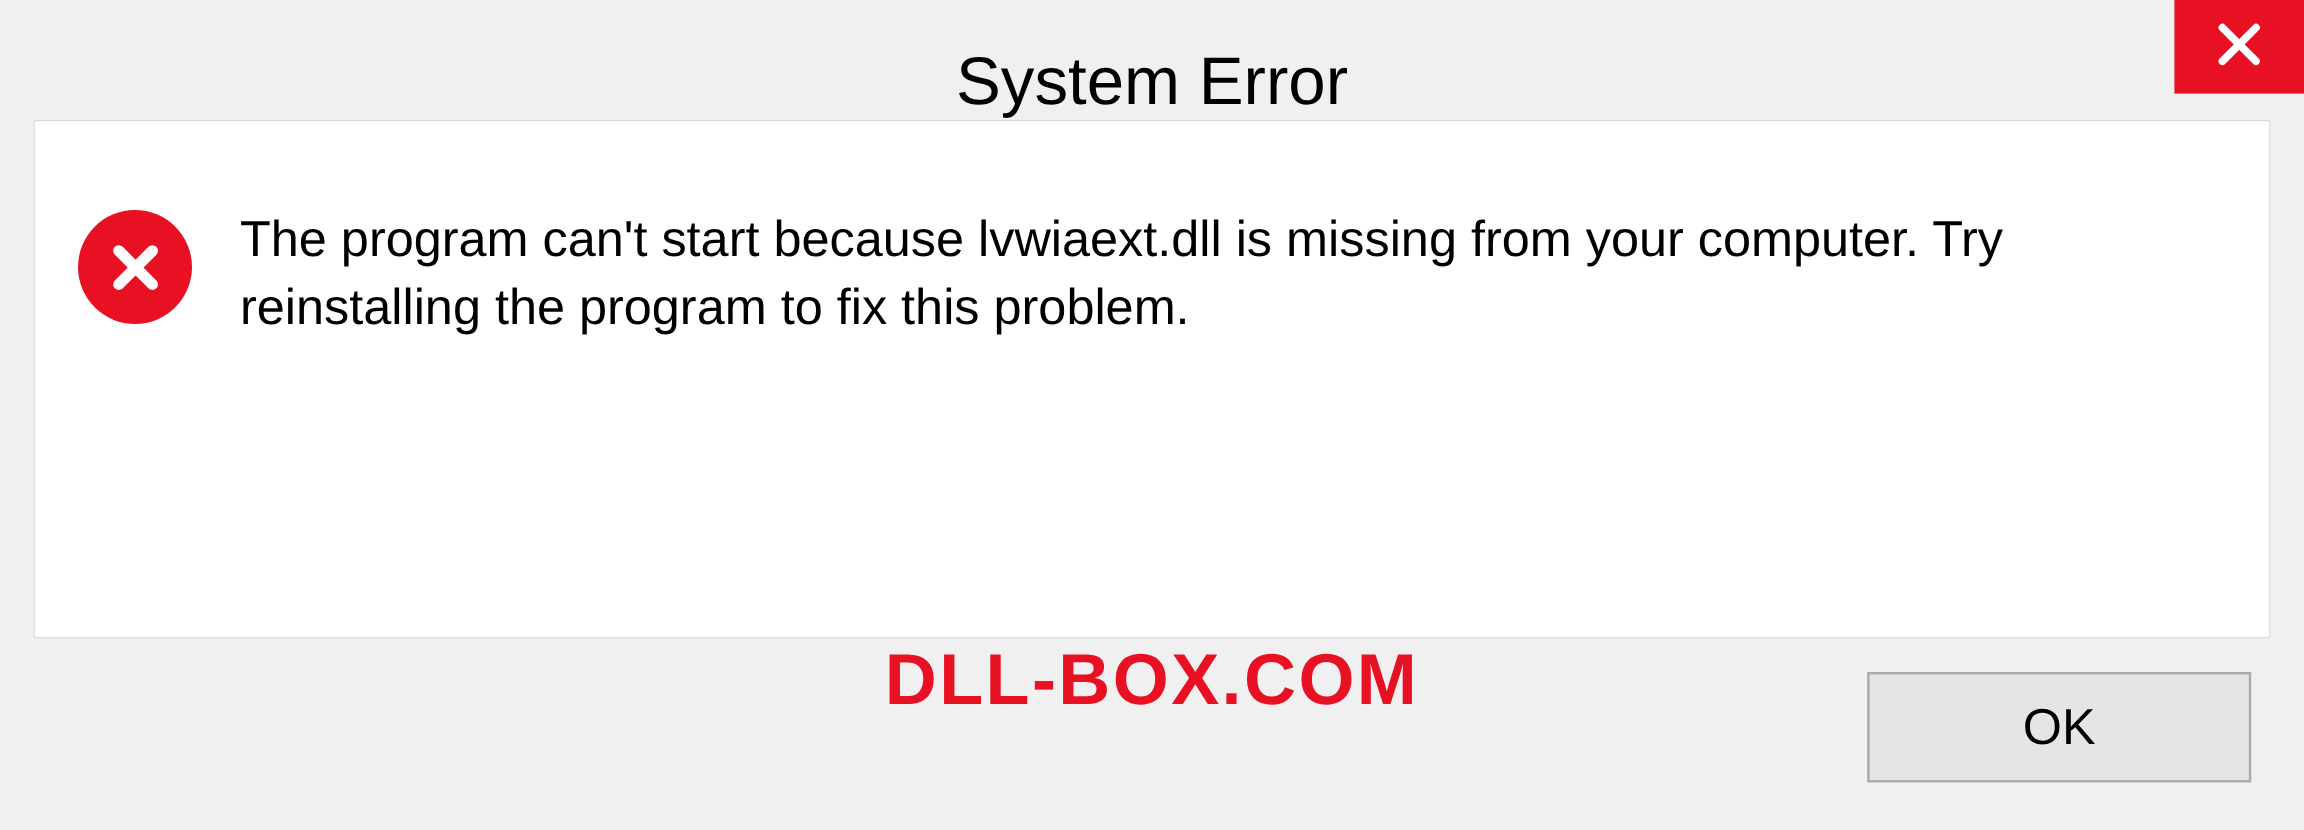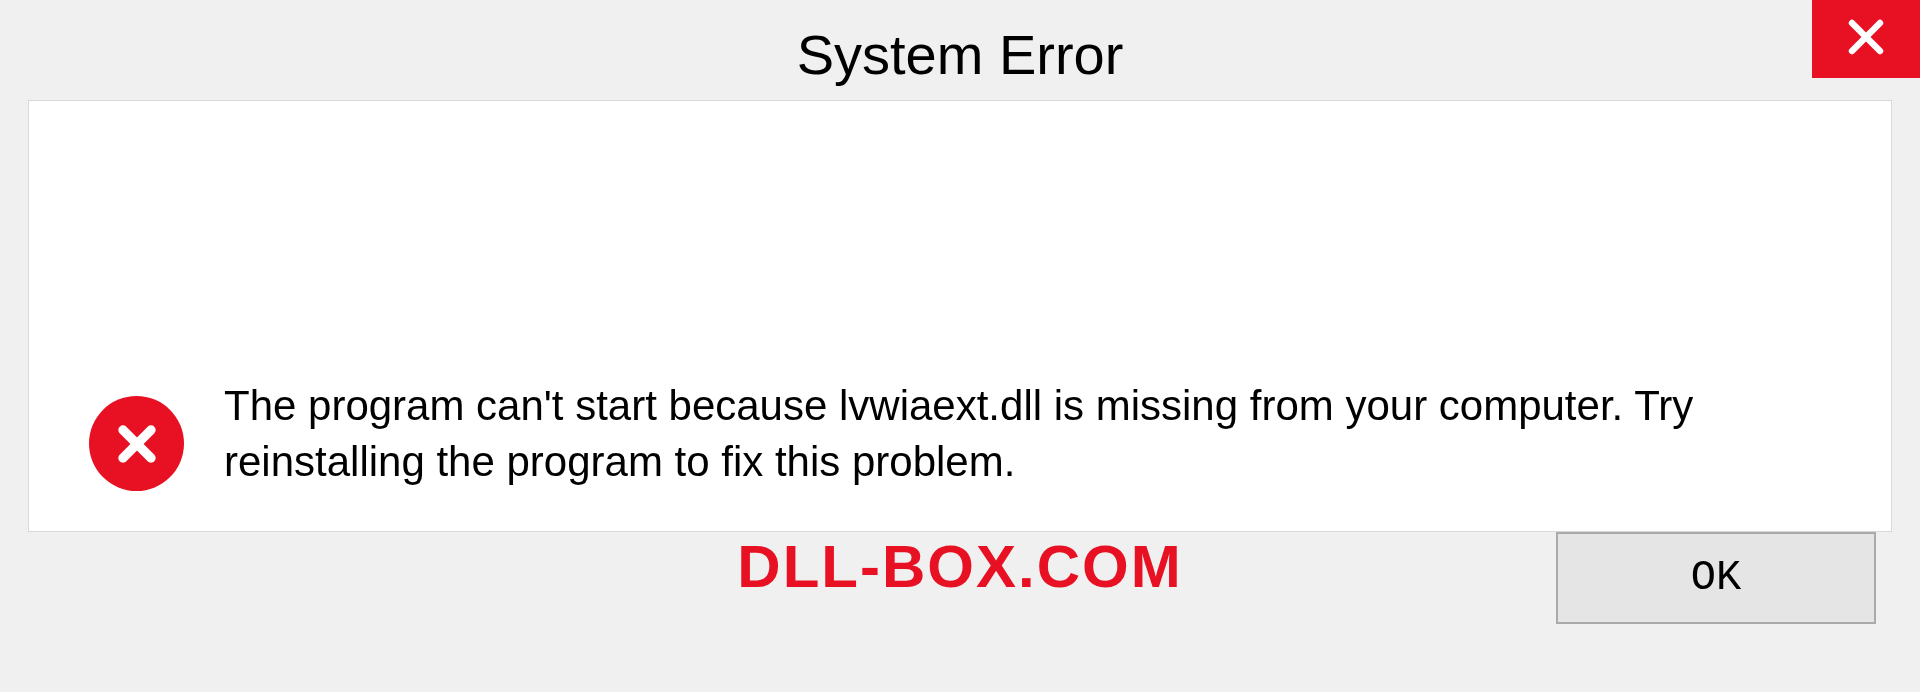--- a/index.html
+++ b/index.html
@@ -17,21 +17,21 @@
     .dialog {
       width: 100%;
       height: 100%;
       background: #f0f0f0;
       display: flex;
       flex-direction: column;
       position: relative;
     }
     .titlebar {
       display: flex;
-      align-items: center;
+      align-items: flex-end;
       justify-content: center;
       position: relative;
       height: 100px;
       padding-top: 8px;
     }
     .title {
       font-size: 56px;
       font-weight: 400;
       color: #000;
       text-align: center;
@@ -51,22 +51,22 @@
     .close-btn svg {
       width: 48px;
       height: 48px;
     }
     .content-panel {
       margin: 0 28px;
       background: #fff;
       border: 1px solid #d8d8d8;
       flex: 1;
       display: flex;
-      align-items: flex-end;
-      padding: 70px 60px 40px 60px;
+      align-items: flex-start;
+      padding: 70px 60px 40px 36px;
       gap: 40px;
     }
     .error-icon {
       width: 95px;
       height: 95px;
       flex-shrink: 0;
       border-radius: 50%;
       background: #e81123;
       display: flex;
       align-items: center;
@@ -106,21 +106,22 @@
       width: 320px;
       height: 92px;
       background: #e5e5e5;
       border: 2px solid #aaa;
       font-size: 42px;
       color: #000;
       display: flex;
       align-items: center;
       justify-content: center;
       cursor: pointer;
-      font-family: Liberation Mono, monospace;
+      font-family: Liberation Sans, sans-serif;
+      margin-top: 28px;
     }
   </style>
 </head>
 <body>
 
 <div class="dialog">
 
   <div class="titlebar">
     <div class="title">System Error</div>
     <div class="close-btn">

